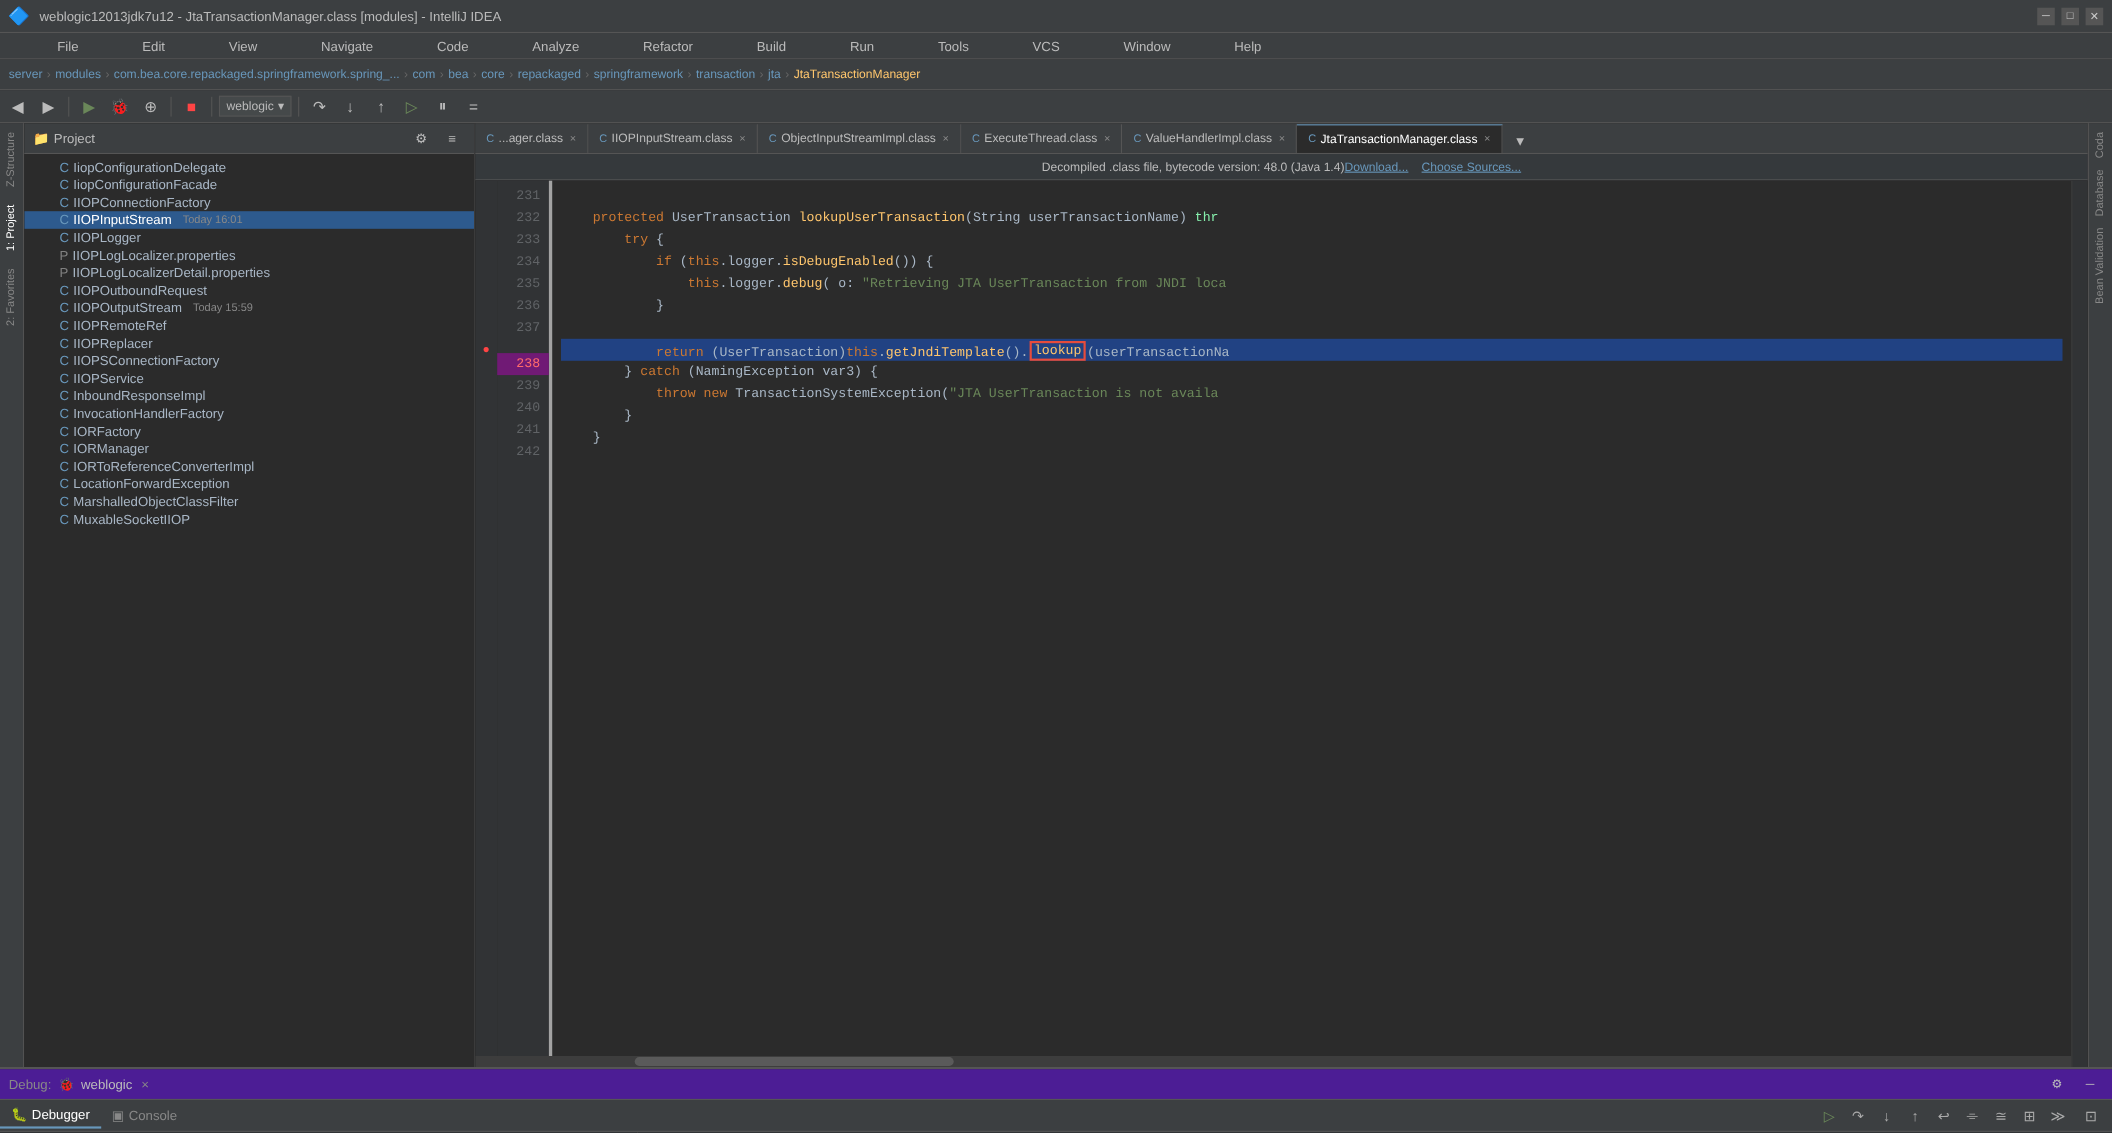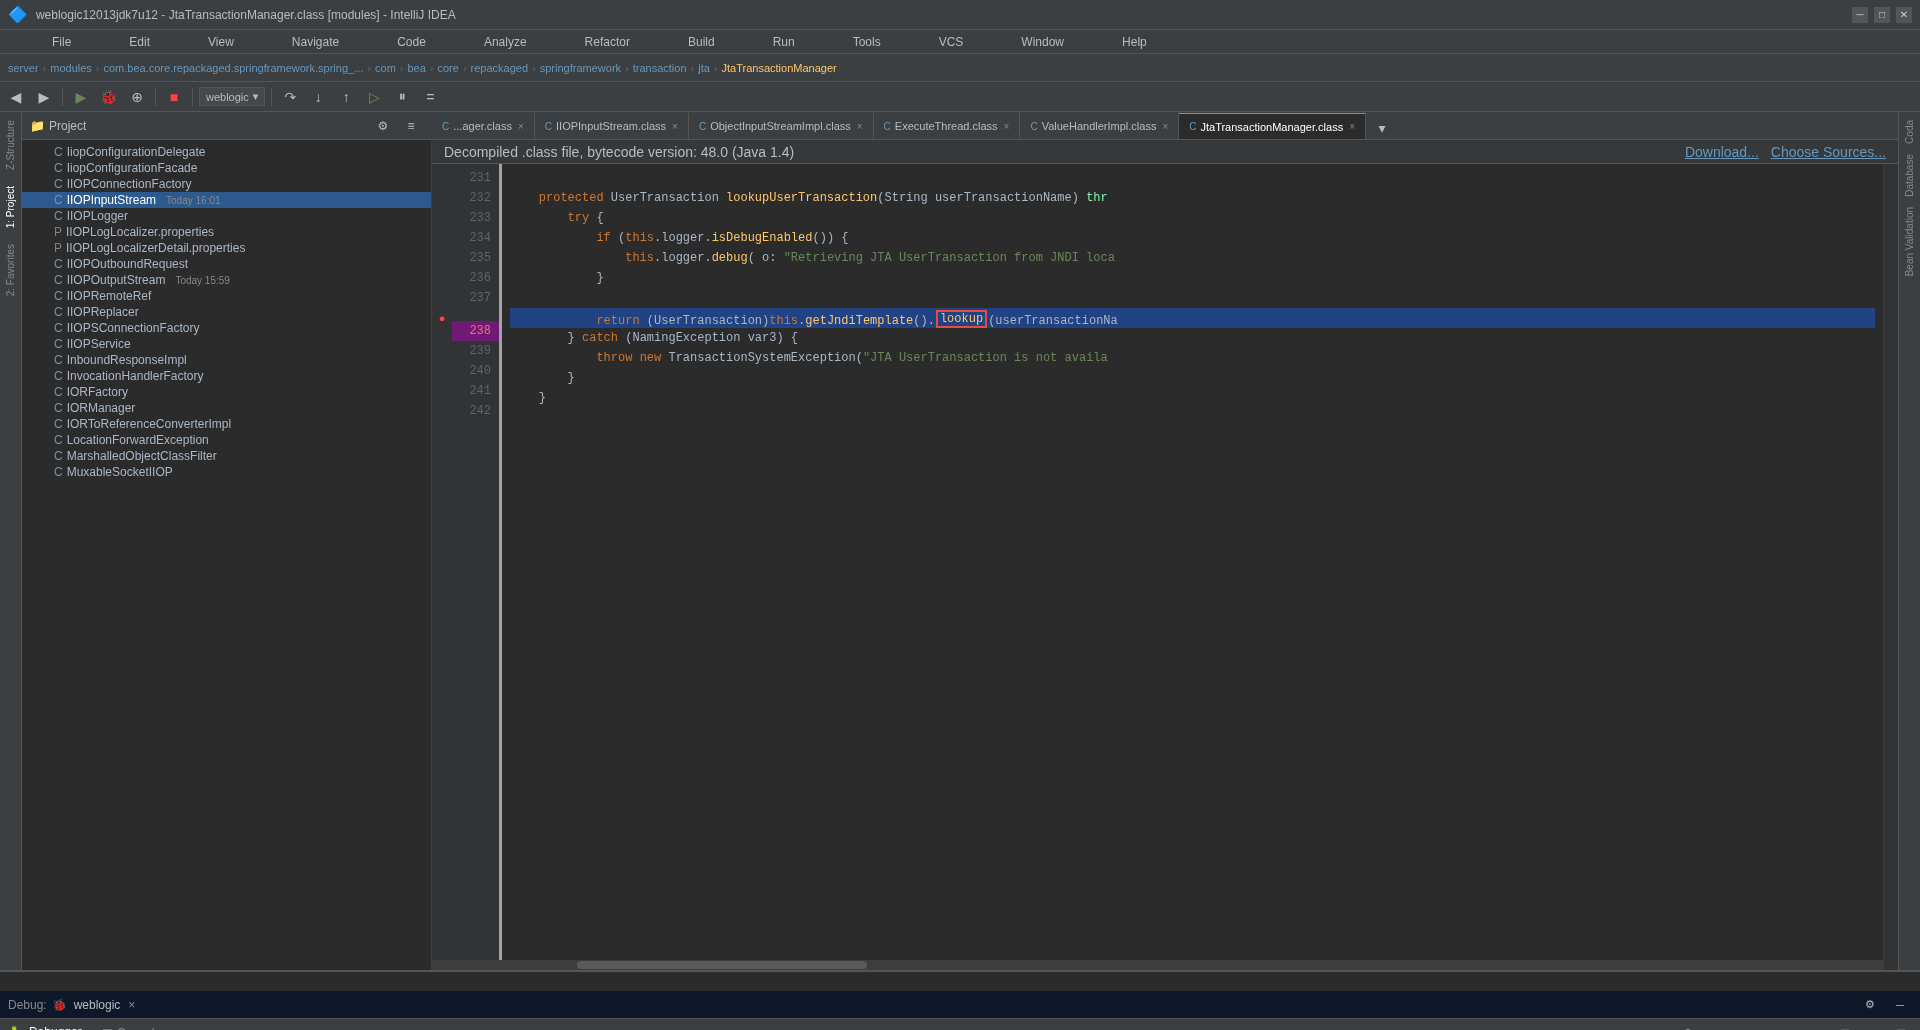--- a/index.html
+++ b/index.html
@@ -140,24 +140,24 @@
     .editor-tab.active { background: #2b2b2b; color: #fff; border-top: 1px solid #6897bb; }
     .tab-close { font-size: 10px; color: #888; cursor: pointer; margin-left: 2px; }
 
     
     #decompiled-notice {
       height: 24px;
       background: #35393c;
       display: flex;
       align-items: center;
       padding: 0 12px;
-      font-size: 14px;
+      font-size: 11px;
       color: #bbb;
       border-bottom: 1px solid #555;
-      justify-content: space-between;
+      justify-content: center;
     }
     .notice-links { display: flex; gap: 12px; }
     .notice-link { color: #6897bb; cursor: pointer; text-decoration: underline; }
 
     
     #code-editor {
       flex: 1;
       background: #2b2b2b;
       overflow: hidden;
       position: relative;
@@ -231,27 +231,26 @@
     
     #debug-panel {
       height: 270px;
       background: #2b2b2b;
       border-top: 2px solid #555;
       display: flex;
       flex-direction: column;
     }
     #debug-header {
       height: 28px;
-      background: #0f172a;
+      background: #4c1d95;
       display: flex;
       align-items: center;
       padding: 0 8px;
       gap: 6px;
       border-bottom: 1px solid #555;
-      margin-top: 19px;
     }
     .debug-tab {
       padding: 4px 10px;
       font-size: 12px;
       color: #888;
       cursor: pointer;
       display: flex;
       align-items: center;
       gap: 4px;
     }

